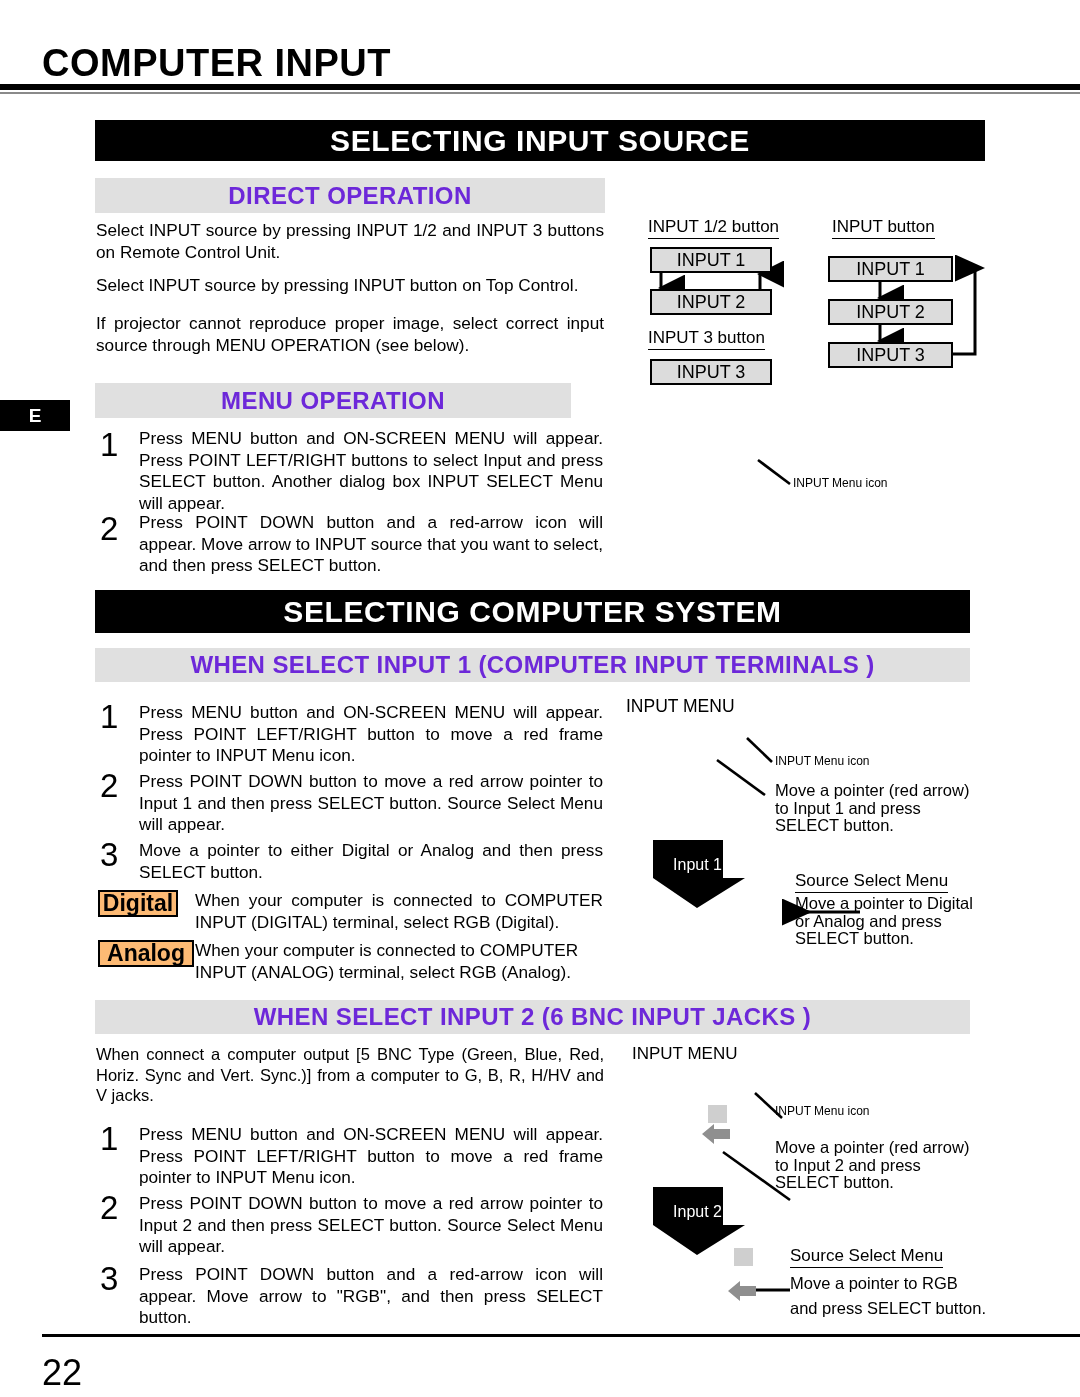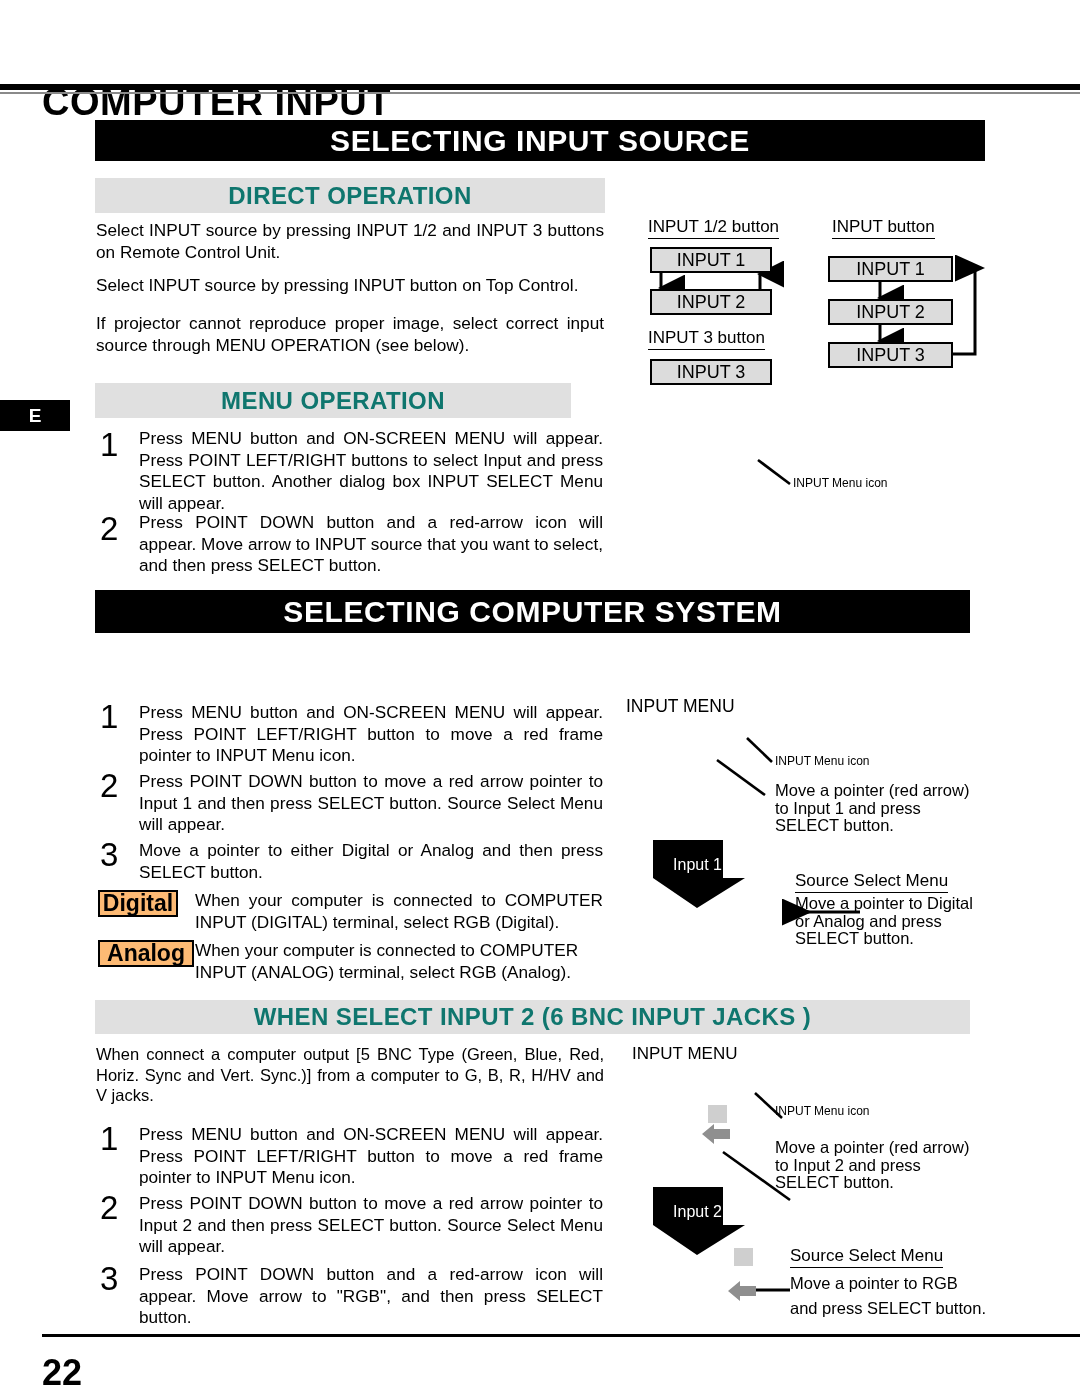--- a/index.html
+++ b/index.html
@@ -24,21 +24,20 @@
   .abs { position: absolute; }
 
   
   .page-title {
     left: 42px;
     top: 42px;
     font-size: 38px;
     font-weight: bold;
     letter-spacing: 0.5px;
     white-space: nowrap;
-    margin-top: 39px;
   }
   .rule-thick {
     left: 0;
     top: 84px;
     width: 1080px;
     height: 6px;
     background: #000000;
   }
   .rule-thin {
     left: 0;
@@ -55,21 +54,21 @@
     font-size: 30px;
     font-weight: bold;
     letter-spacing: 0.6px;
     display: flex;
     align-items: center;
     justify-content: center;
     text-align: center;
   }
   .banner-gray {
     background: #e0e0e0;
-    color: #0f766e;
+    color: #6d28d9;
     font-size: 24px;
     font-weight: bold;
     letter-spacing: 0.4px;
     display: flex;
     align-items: center;
     justify-content: center;
     text-align: center;
   }
 
   
@@ -163,21 +162,21 @@
     left: 42px;
     top: 1334px;
     width: 1038px;
     height: 3px;
     background: #000;
   }
   .page-num {
     left: 42px;
     top: 1352px;
     font-size: 36px;
-    font-weight: bold;
+    font-weight: normal;
   }
 
   
   .badge-arrow {
     position: absolute;
     width: 105px;
     height: 72px;
   }
   .badge-arrow .badge-text {
     position: absolute;
@@ -260,20 +259,21 @@
   <div class="abs step-num" style="left:100px; top:428px; width:34px;">1</div>
   <div class="abs para" style="left:139px; top:428px; width:464px;">Press MENU button and ON-SCREEN MENU will appear.  Press POINT LEFT/RIGHT buttons to select Input and press  SELECT button.  Another dialog box INPUT SELECT Menu will appear.</div>
 
   <div class="abs step-num" style="left:100px; top:512px; width:34px;">2</div>
   <div class="abs para" style="left:139px; top:512px; width:464px;">Press POINT DOWN button and a red-arrow icon will appear. Move arrow to INPUT source that you want to select, and then press SELECT button.</div>
 
   <div class="abs plainlabel" style="left:793px; top:476px;">INPUT Menu icon</div>
 
   <div class="abs banner-black" style="left:95px; top:590px; width:875px; height:43px;">SELECTING COMPUTER SYSTEM</div>
 
+  <div class="abs banner-gray" style="left:95px; top:648px; width:875px; height:34px;">WHEN SELECT  INPUT 1 (COMPUTER INPUT TERMINALS )</div>
 
   <div class="abs step-num" style="left:100px; top:700px; width:34px;">1</div>
   <div class="abs para" style="left:139px; top:702px; width:464px;">Press MENU button and ON-SCREEN MENU will appear.  Press POINT LEFT/RIGHT button to move a red frame pointer to INPUT Menu icon.</div>
 
   <div class="abs step-num" style="left:100px; top:769px; width:34px;">2</div>
   <div class="abs para" style="left:139px; top:771px; width:464px;">Press POINT DOWN button to move a red arrow pointer to Input 1 and then press SELECT button.  Source Select Menu will appear.</div>
 
   <div class="abs step-num" style="left:100px; top:838px; width:34px;">3</div>
   <div class="abs para" style="left:139px; top:840px; width:464px;">Move a pointer to either Digital or Analog and then press SELECT button.</div>
 

